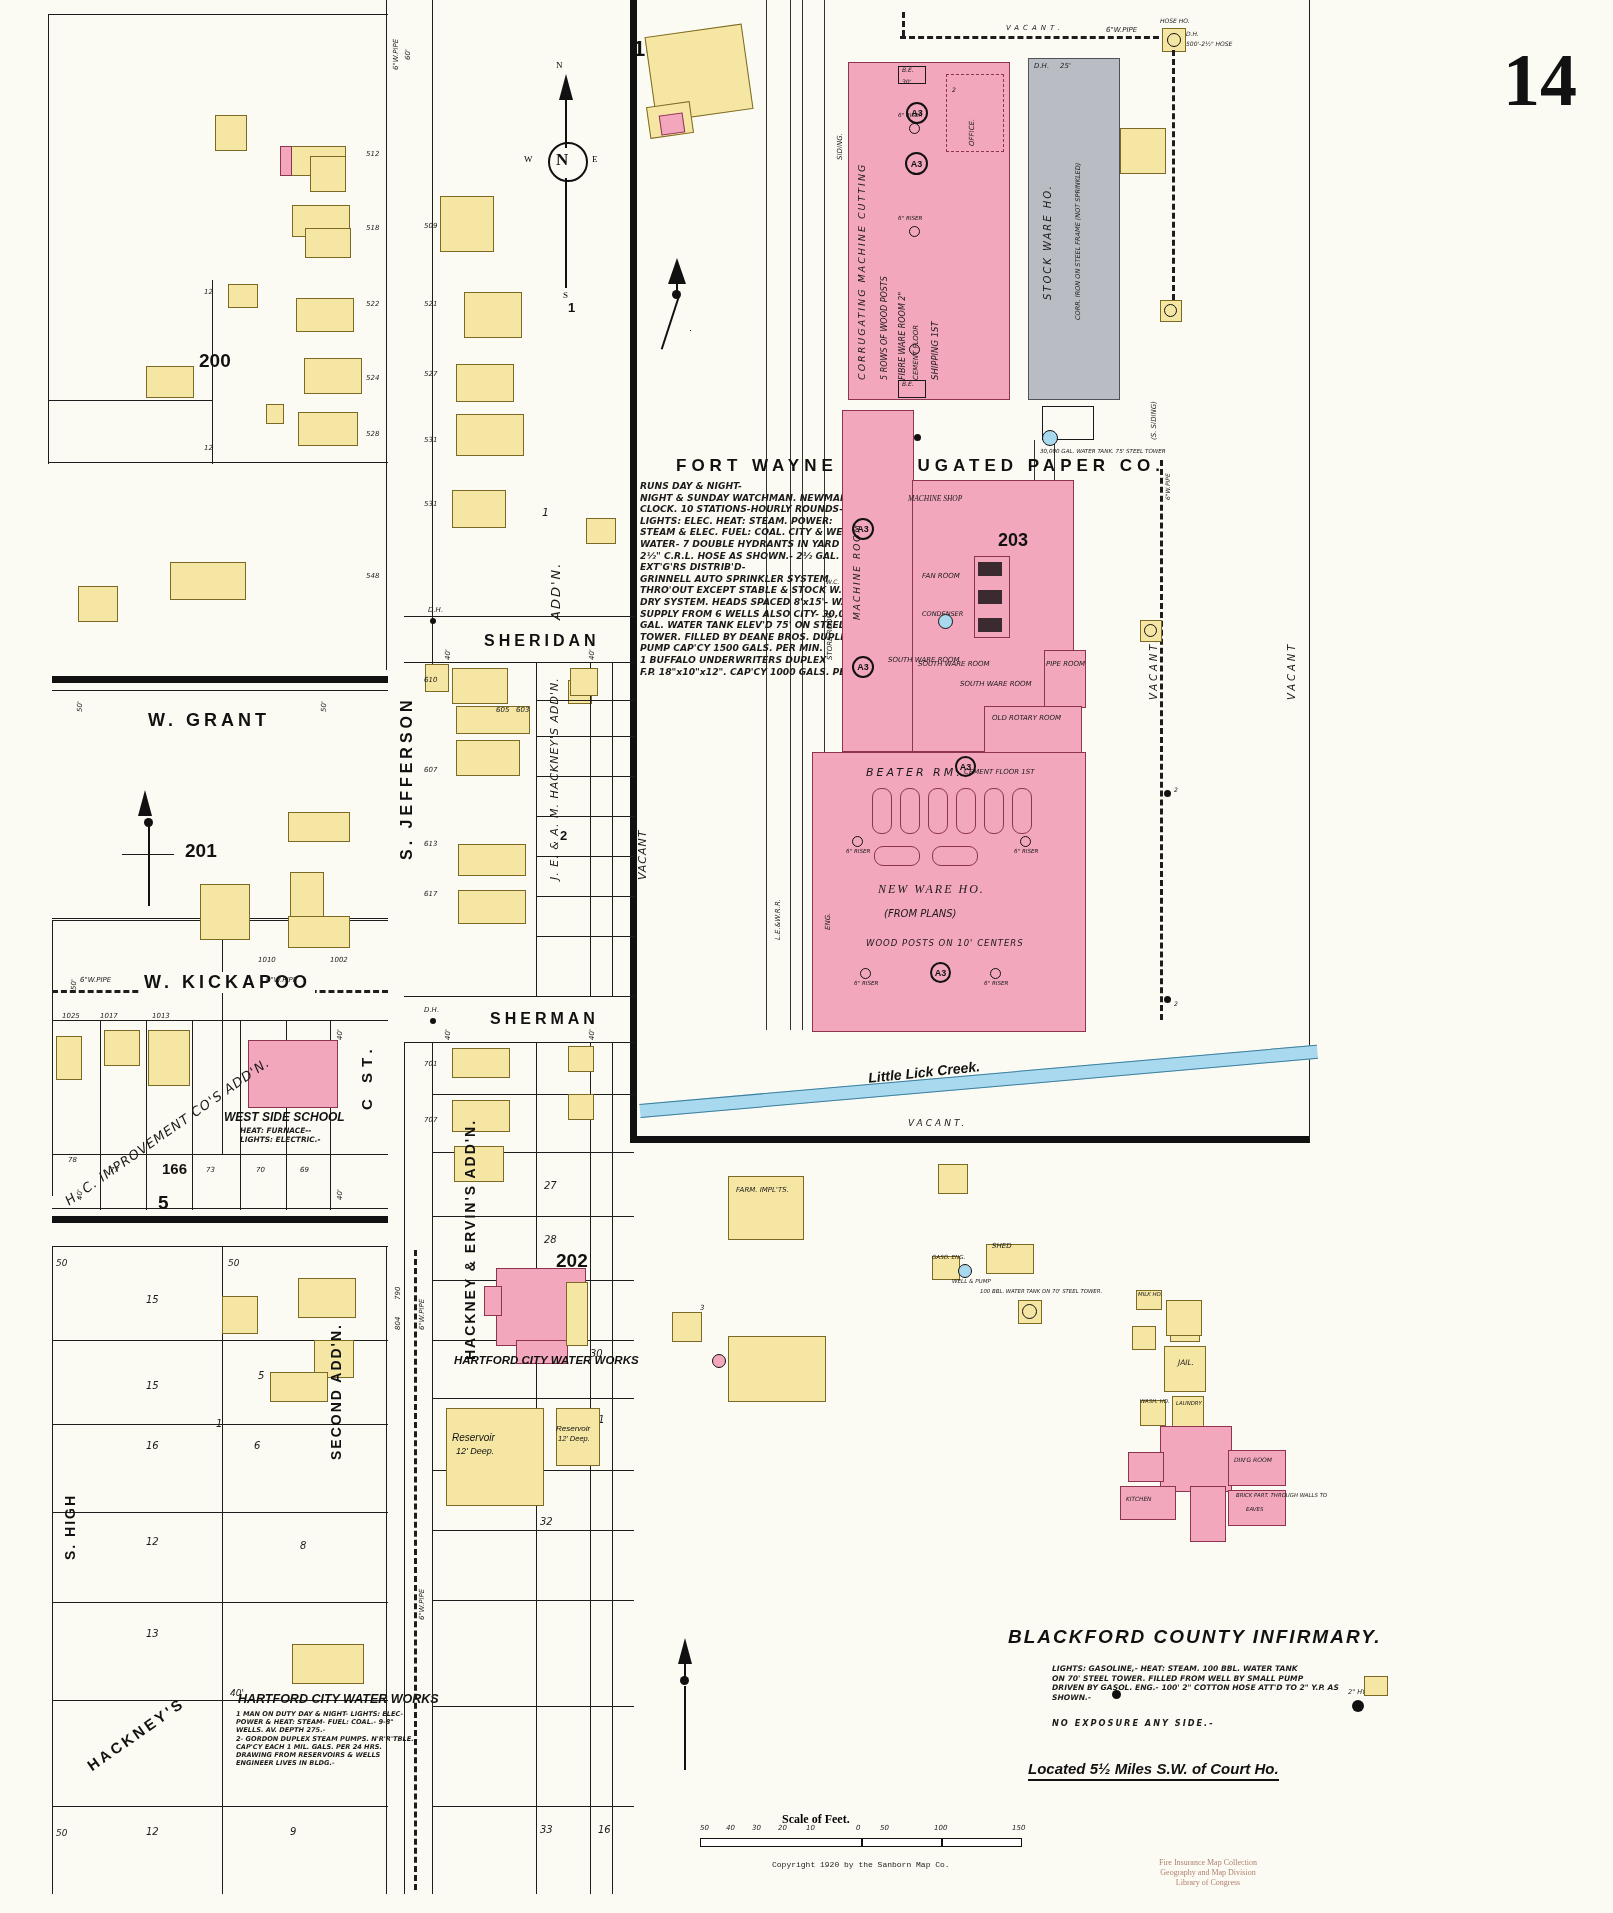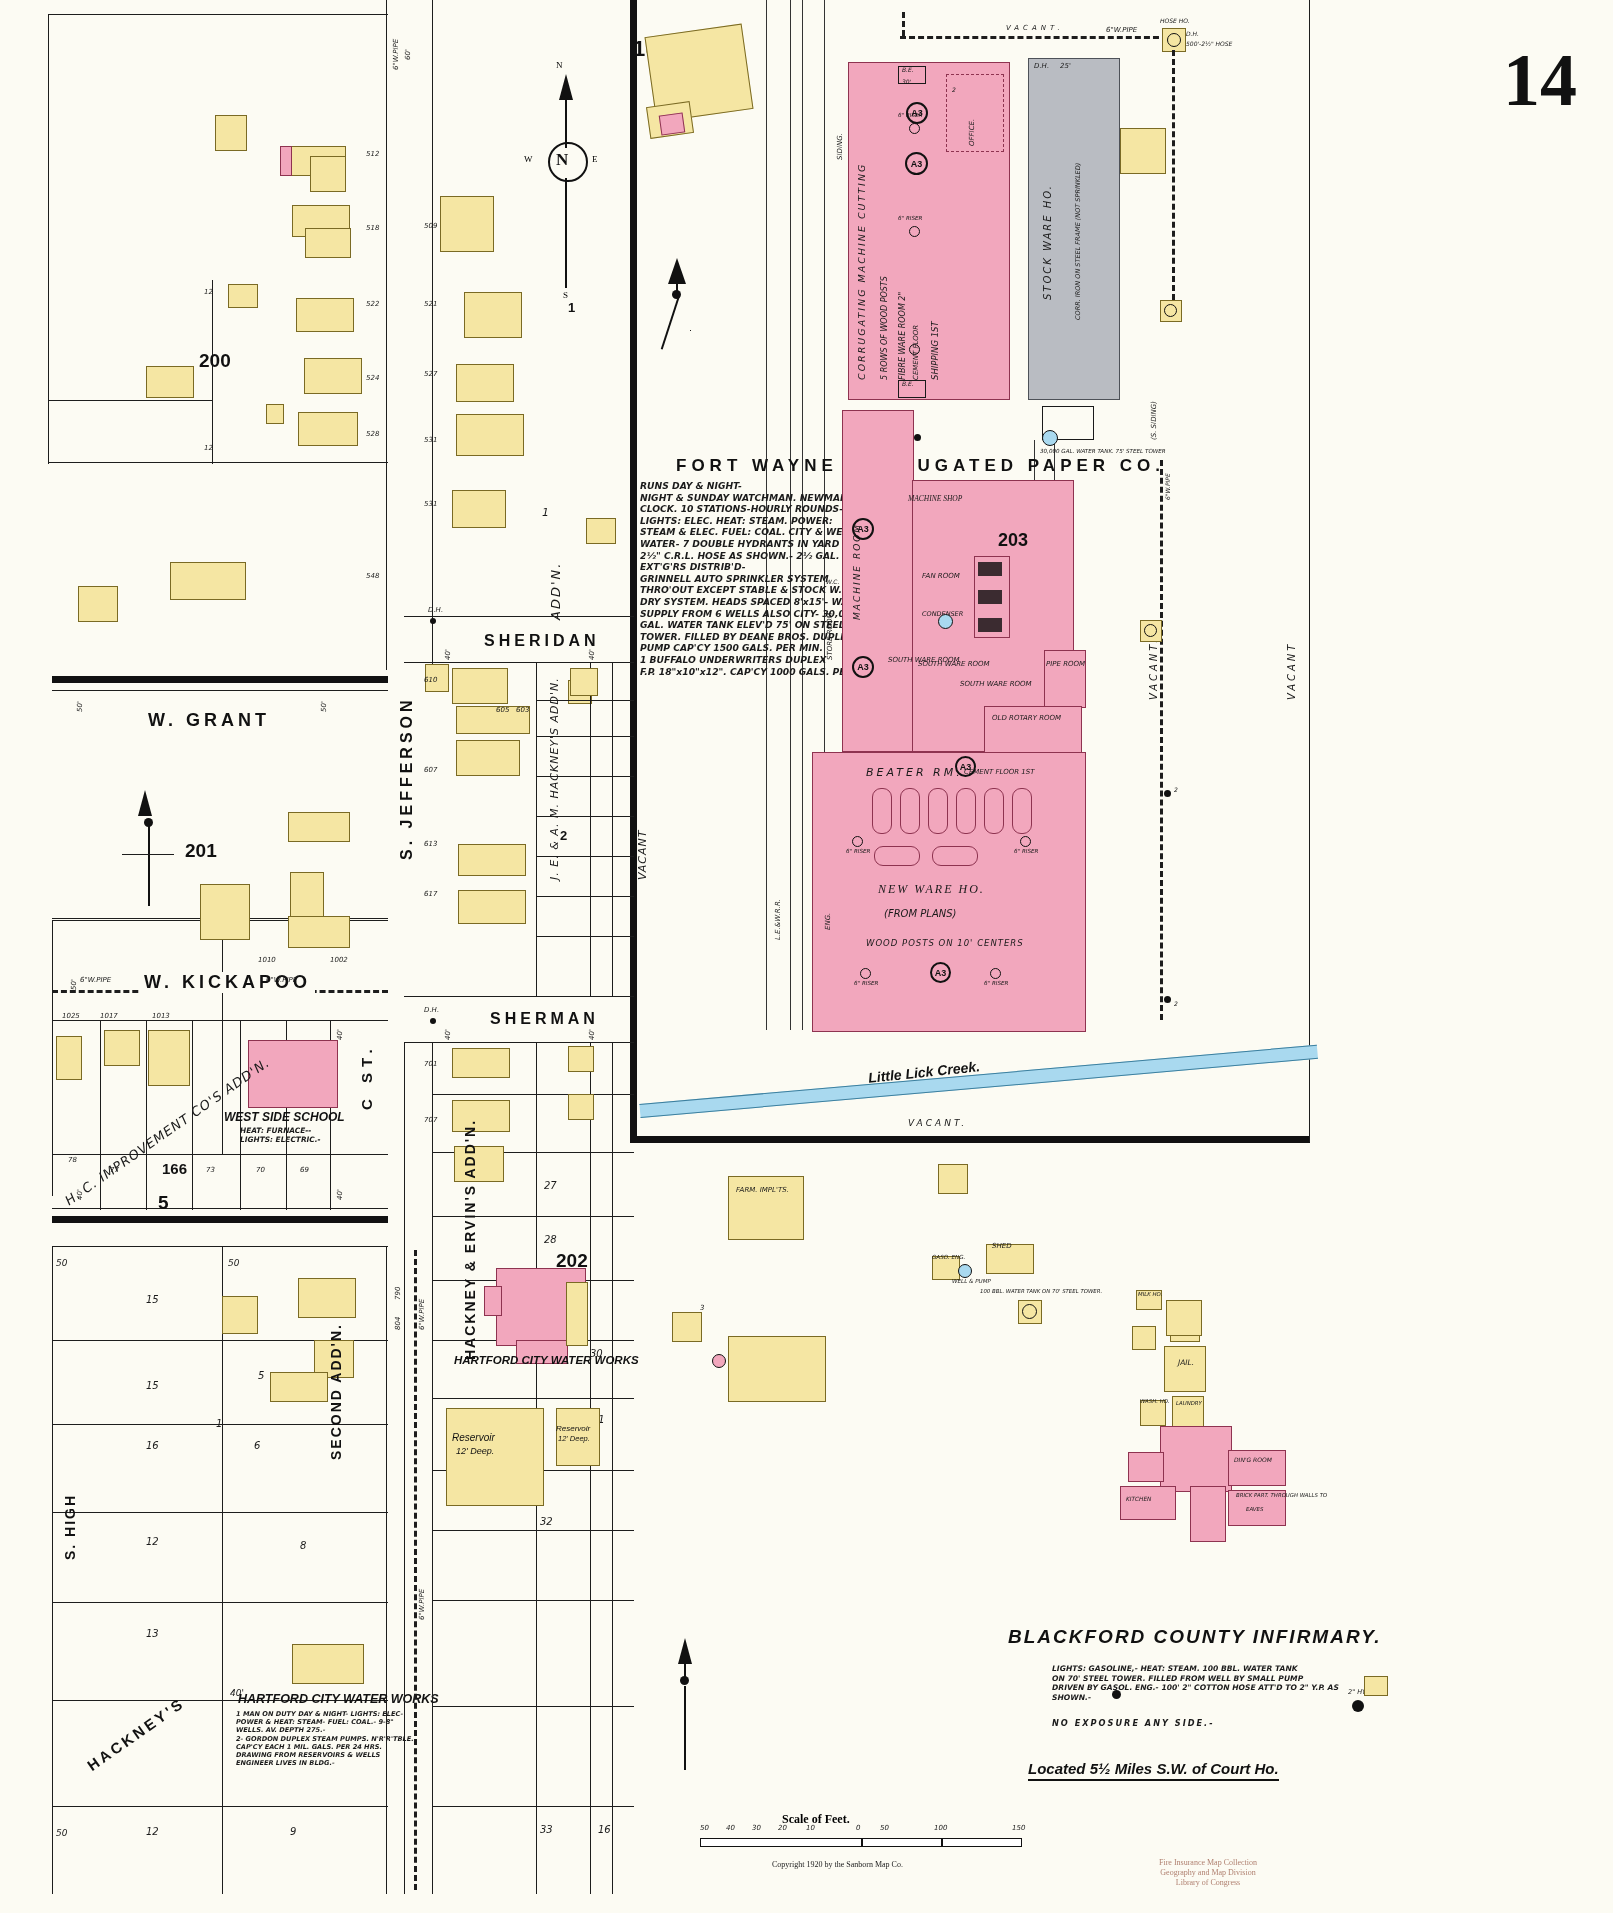--- a/index.html
+++ b/index.html
@@ -41,21 +41,21 @@
   
   .compassring{position:absolute;border:2px solid #111;border-radius:50%;}
   .narrow{position:absolute;width:0;height:0;border-left:7px solid transparent;border-right:7px solid transparent;border-bottom:26px solid #111;}
   .nstem{position:absolute;background:#111;width:2px;}
   
   .note{position:absolute;font-family:"DejaVu Sans",sans-serif;font-style:italic;font-weight:700;
         font-size:9.2px;line-height:11.6px;color:#1b1b1b;white-space:pre;}
   .bigname{font-family:"Liberation Sans",sans-serif;font-style:italic;font-weight:700;color:#111;white-space:nowrap;}
   .scalewrap{position:absolute;font-family:"Liberation Serif",serif;}
   .scalebar{position:absolute;height:7px;border:1.3px solid #111;}
-  .copy{position:absolute;font-family:Liberation Serif, serif;font-size:8px;color:#222;}
+  .copy{position:absolute;font-family:Liberation Mono, monospace;font-size:8px;color:#222;}
   .loclib{position:absolute;font-family:"Liberation Serif",serif;font-size:8px;color:#b08070;line-height:10px;text-align:center;}
 </style>
 </head>
 <body>
 
 <div id="sheet">
 
   <div id="sheetno" style="right:36px;top:38px;">14</div>
   <div class="bnum abs" style="left:633px;top:36px;font-size:22px;">10</div>
 

